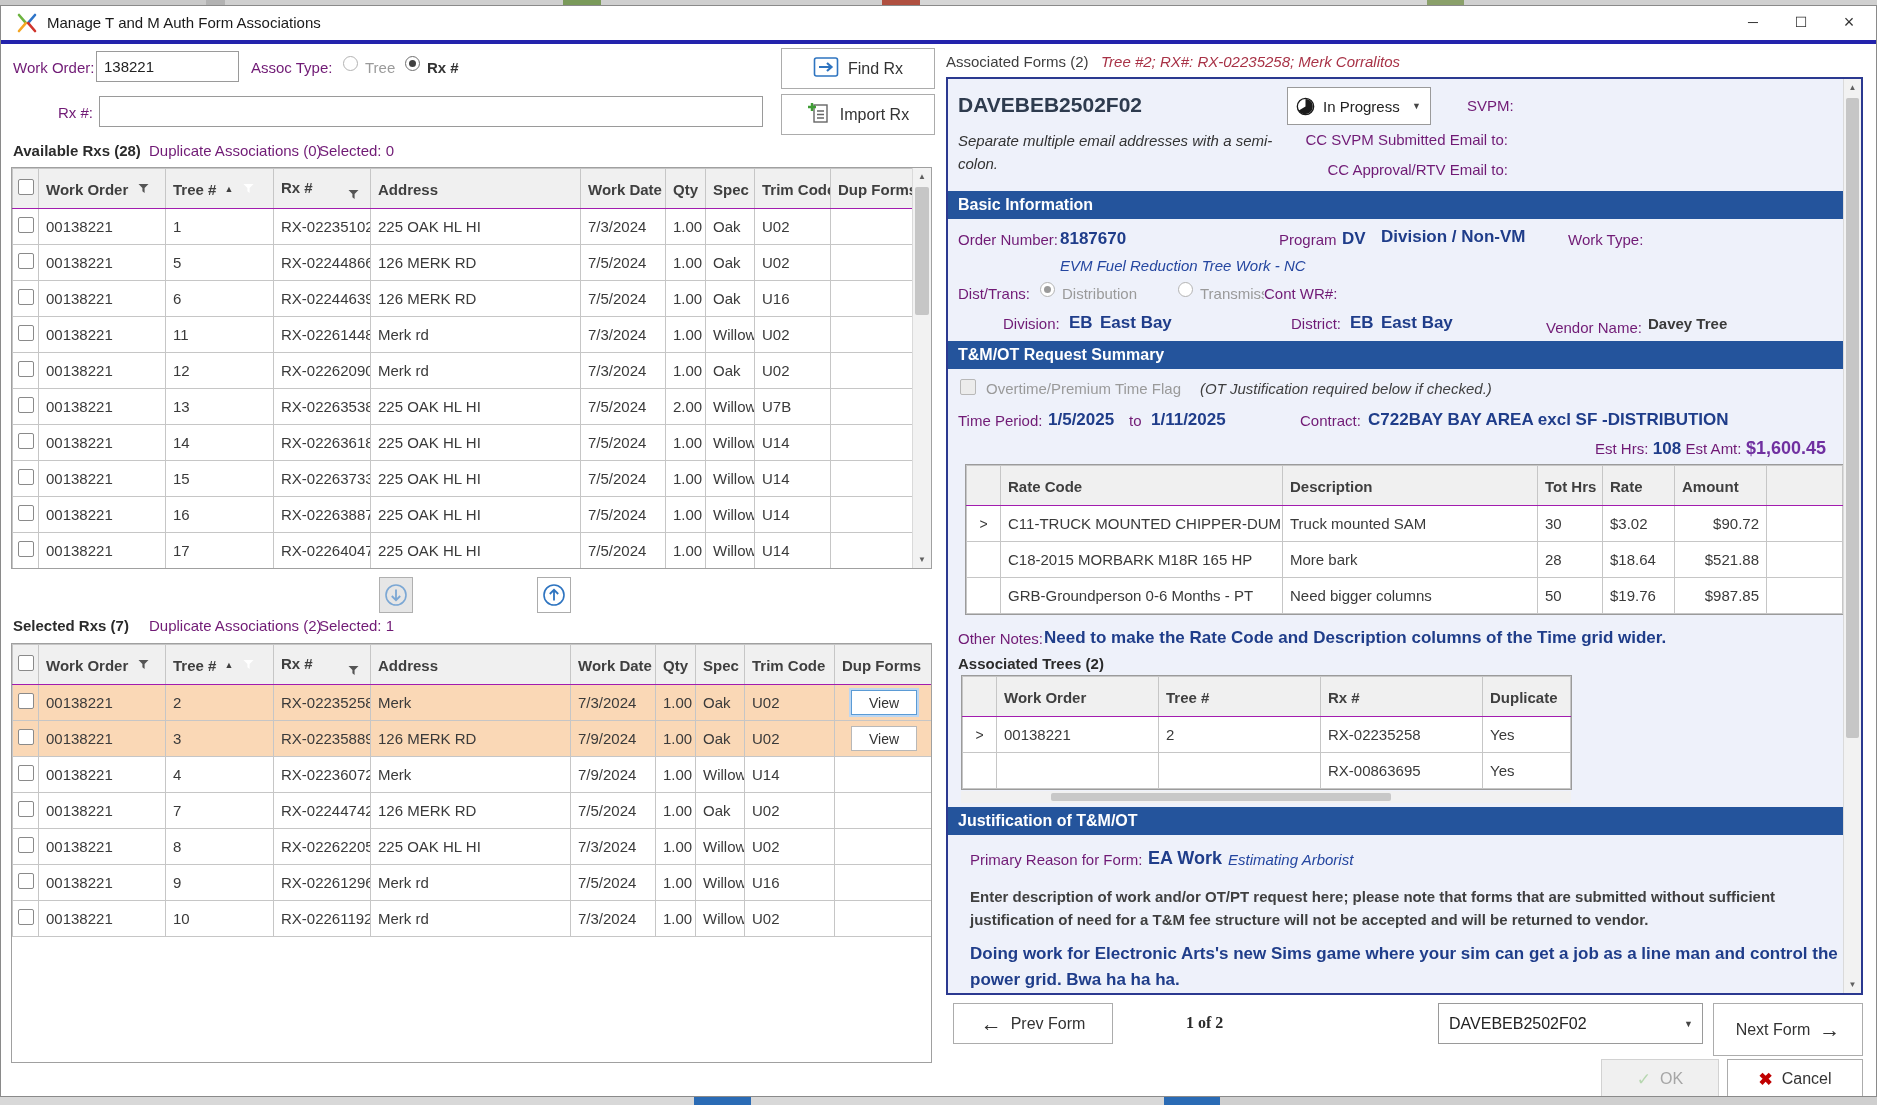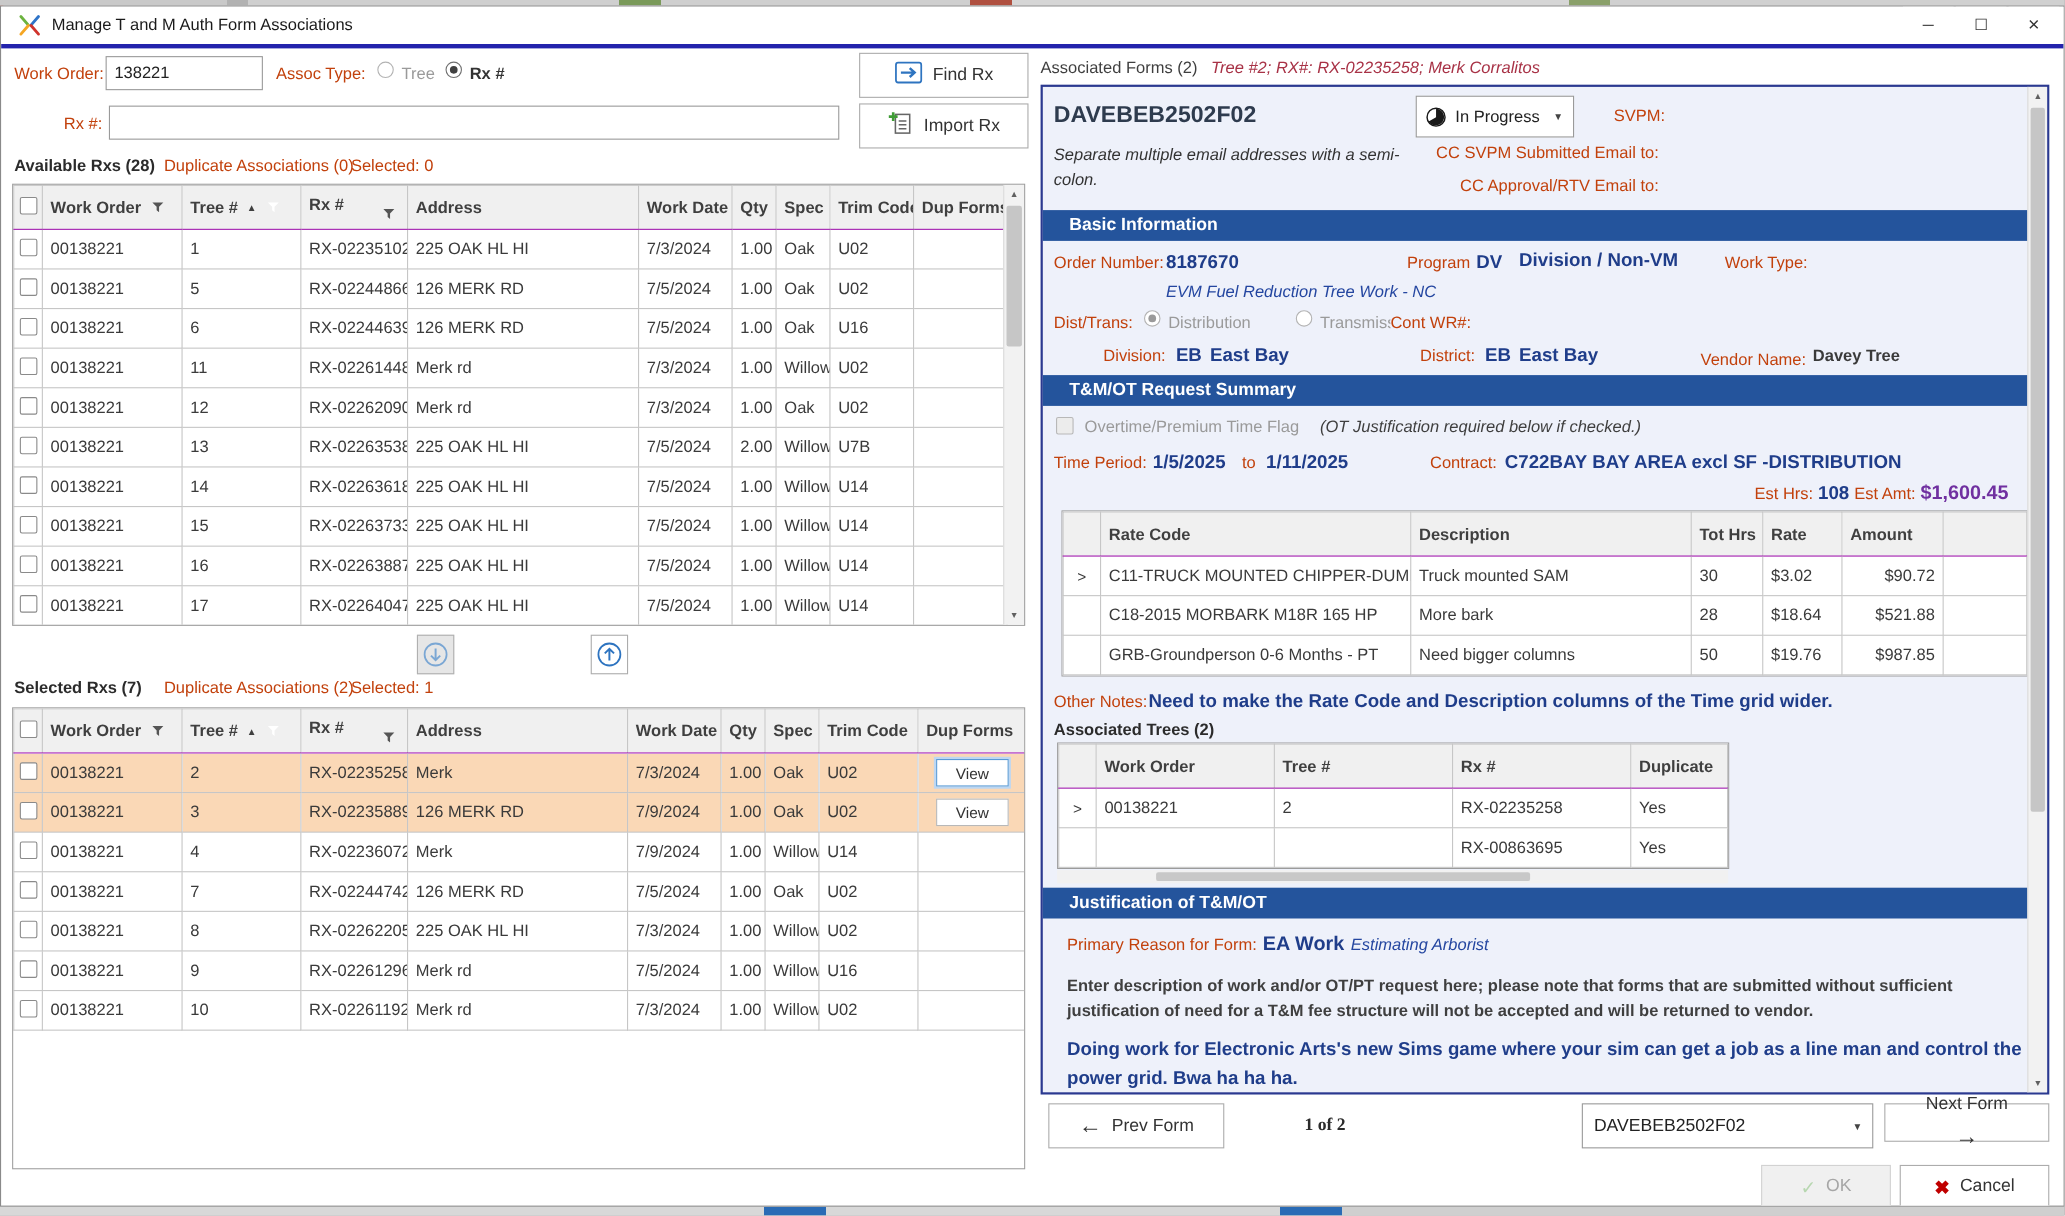--- a/index.html
+++ b/index.html
@@ -15,21 +15,21 @@
           border:1px solid #8a8a8a;box-sizing:border-box;overflow:hidden;}
   .abs{position:absolute;}
 
   
   .titlebar{position:absolute;top:0;left:0;right:0;height:34px;background:#fff;}
   .title-text{position:absolute;left:46px;top:8px;font-size:15px;color:#1a1a1a;}
   .winbtn{position:absolute;top:0;width:46px;height:33px;text-align:center;line-height:33px;
           font-size:14px;color:#333;background:#fff;}
   .titlerule{position:absolute;top:34px;left:0;right:0;height:4px;background:#2323ac;}
 
-  .lab{font-size:15px;color:#c2410c;}
+  .lab{font-size:15px;color:#701a75;}
   .glab{font-size:15px;color:#9a9a9a;}
   .b{font-weight:bold;}
   .tb{background:#fff;border:1px solid #9a9a9a;box-sizing:border-box;font-size:15px;
       font-family:"Liberation Sans",sans-serif;padding:0 7px;color:#222;}
 
   .btn{background:#fff;border:1px solid #acacac;box-sizing:border-box;display:flex;
        align-items:center;justify-content:center;gap:9px;font-size:16px;color:#333;
        font-family:"Liberation Sans",sans-serif;cursor:default;}
 
   .rad{display:inline-block;width:15px;height:15px;border:1px solid #707070;border-radius:50%;
@@ -112,21 +112,21 @@
   .vs .sar{position:absolute;left:0;width:100%;height:17px;text-align:center;line-height:17px;
       font-size:8px;color:#606060;}
   .vs .thumb{position:absolute;left:2px;right:2px;background:#c6c6c6;border-radius:2px;}
   .hs{background:#f1f1f1;position:absolute;}
   .hs .thumb{position:absolute;top:2px;bottom:2px;background:#c8c8c8;border-radius:2px;}
 
   
   .panel{position:absolute;left:945px;top:71px;width:917px;height:918px;background:#eef1fa;
          border:2px solid #2b3990;box-sizing:border-box;}
   .secbar{position:absolute;left:0px;right:17px;height:28px;background:#24549c;color:#fff;
-          font-weight:bold;font-size:16px;line-height:28px;padding-left:24px;box-sizing:border-box;}
+          font-weight:bold;font-size:16px;line-height:28px;padding-left:10px;box-sizing:border-box;}
   .itl{font-style:italic;}
   .inavy{color:#2446a0;font-style:italic;font-size:15px;}
   .v17{font-size:17px;font-weight:bold;color:#1f3d8a;}
   .purple{color:#7030a0;font-weight:bold;font-size:18px;}
   .red{color:#a83246;font-style:italic;}
 
   .ddown{background:#fff;border:1px solid #9a9a9a;box-sizing:border-box;display:flex;
          align-items:center;font-size:15px;color:#222;}
   .caret{font-size:9px;color:#444;margin-left:auto;margin-right:9px;}
 
@@ -638,21 +638,21 @@
 
   <div class="abs btn" style="left:952px;top:997px;width:160px;height:41px;">
     <span style="font-size:21px;">←</span>
     <span>Prev Form</span>
   </div>
   <span class="abs b" style="left:1185px;top:1008px;width:140px;font-size:16px;color:#2b2b2b;font-family:Liberation Serif, serif;">1 of 2</span>
   <div class="abs ddown" style="left:1437px;top:997px;width:265px;height:41px;">
     <span style="margin-left:10px;font-size:16px;">DAVEBEB2502F02</span>
     <span class="caret">▼</span>
   </div>
-  <div class="abs btn" style="left:1712px;top:997px;width:150px;height:35px;flex-direction:column;">
+  <div class="abs btn" style="left:1712px;top:997px;width:150px;height:53px;">
     <span>Next Form</span>
     <span style="font-size:21px;">→</span>
   </div>
 
   <div class="abs btn okbtn" style="left:1600px;top:1053px;width:118px;height:40px;">
     <span class="okc">✓</span>
     <span>OK</span>
   </div>
   <div class="abs btn" style="left:1726px;top:1053px;width:136px;height:40px;">
     <span class="cancelx">✖</span>

